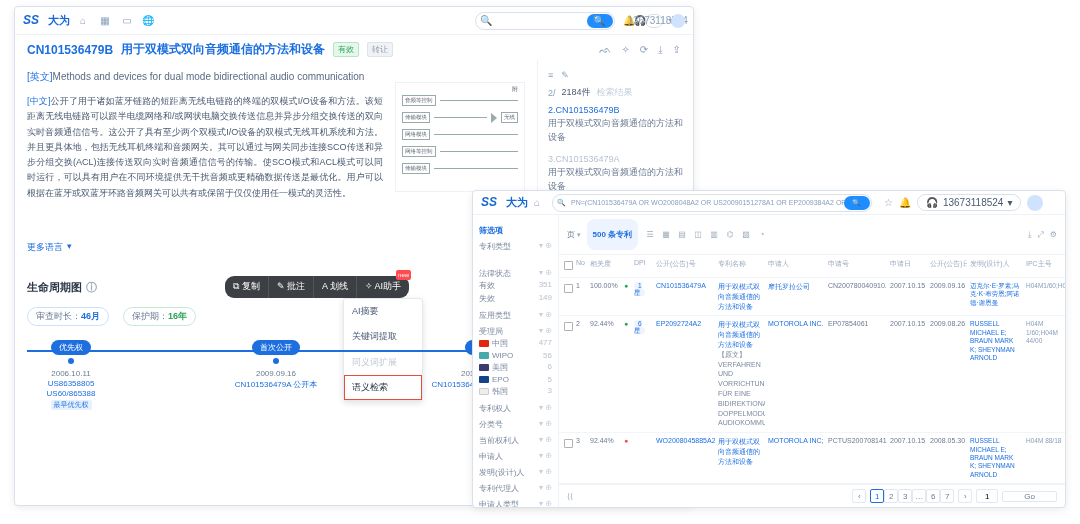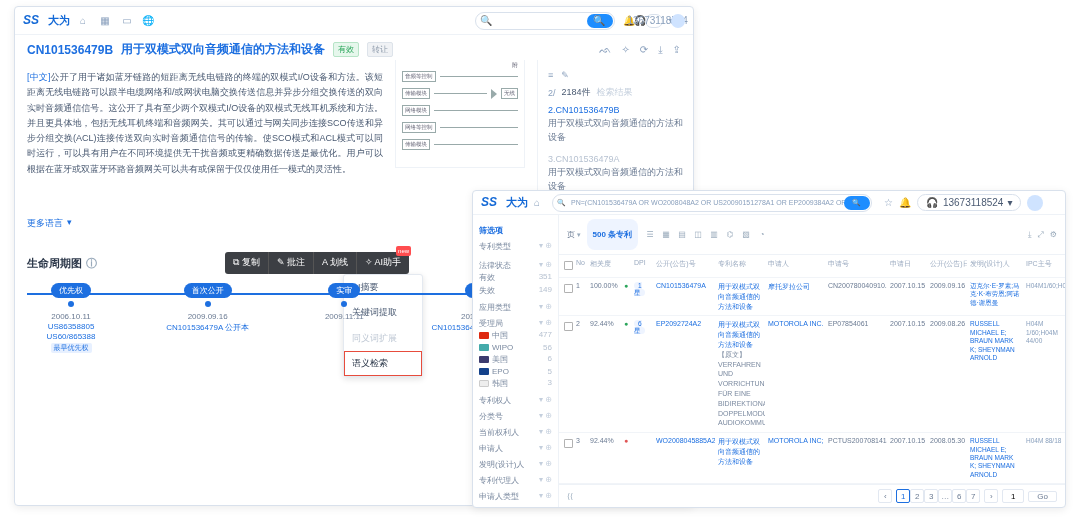--- a/index.html
+++ b/index.html
@@ -53,21 +53,21 @@
 .abs-wrap { display: flex; gap: 12px; }
 .abs-text { flex: 1; font-size: 9px; line-height: 1.7; color: #4a5a72; text-align: justify; position: relative; }
 .abs-text .zh { color: #1d6fe0; }
 .abs-fig { width: 130px; height: 110px; border: 1px solid #eef2f7; font-size: 6px; color: #667; padding: 6px; position: relative; margin-top: -12px; }
 .abs-fig .topright { position: absolute; right: 6px; top: 2px; }
 .fig-row { display: flex; align-items: center; gap: 4px; margin-top: 6px; }
 .fig-box { border: 1px solid #9aa; padding: 1px 2px; font-size: 5.5px; white-space: nowrap; }
 .fig-tri { width: 0; height: 0; border-left: 6px solid #9aa; border-top: 5px solid transparent; border-bottom: 5px solid transparent; }
 .fig-line { flex: 1; height: 1px; background: #9aa; }
 
-.sel-bar { position: absolute; left: 198px; top: 182px; background: #3c3f44; color: #fff; border-radius: 3px; display: flex; align-items: center; font-size: 9px; height: 22px; }
+.sel-bar { position: absolute; left: 198px; top: 182px; background: #3c3f44; color: #fff; border-radius: 9px; display: flex; align-items: center; font-size: 9px; height: 22px; }
 .sel-bar > span { padding: 0 8px; border-right: 1px solid #555; white-space: nowrap; cursor: pointer; display: inline-flex; align-items: center; gap: 3px; height: 100%; }
 .sel-bar > span:last-child { border-right: none; }
 .sel-bar .new { position: relative; }
 .sel-bar .new::after { content: "new"; position: absolute; right: -2px; top: -6px; background: #ff4d4f; color: #fff; font-size: 6px; padding: 0 2px; border-radius: 2px; }
 
 .dd { position: absolute; left: 316px; top: 204px; width: 80px; background: #fff; border: 1px solid #e4e9f0; border-radius: 3px; box-shadow: 0 2px 6px rgba(0,0,0,.12); font-size: 9px; color: #4a5a72; }
 .dd div { padding: 5px 8px; cursor: pointer; }
 .dd div:nth-child(3) { color: #bfc8d4; }
 .dd div:last-child { outline: 1.5px solid #e74c3c; outline-offset: -1px; color: #2a3648; }
 
@@ -132,21 +132,21 @@
 .dpi-pill { background: #eef4ff; color: #1d6fe0; padding: 0 4px; border-radius: 6px; font-size: 6.5px; }
 td.inv { color: #1d6fe0; line-height: 1.3; font-size: 6.5px; }
 td.ipc { color: #8aa0bd; font-size: 6.5px; line-height: 1.3; }
 td.cb { width: 14px; }
 td.cb input, th.cb input { transform: scale(.7); }
 
 .pager { display: flex; align-items: center; gap: 4px; padding: 4px 8px; font-size: 8px; color: #6b7b93; border-top: 1px solid #eef2f7; }
 .pager .pg { width: 14px; height: 14px; border: 1px solid #e2e8f1; display: inline-flex; align-items: center; justify-content: center; border-radius: 2px; cursor: pointer; }
 .pager .pg.cur { border-color: #1d6fe0; color: #1d6fe0; }
 .pager input { width: 22px; height: 14px; border: 1px solid #e2e8f1; border-radius: 2px; font-size: 8px; text-align: center; }
-.pager .go { border: 1px solid #e2e8f1; padding: 0 8px; border-radius: 2px; cursor: pointer; }
+.pager .go { border: 1px solid #e2e8f1; padding: 0 21px; border-radius: 2px; cursor: pointer; }
 .mini-caret::after{content:"▾";font-size:7px;margin-left:2px;color:#9ab;}
 </style>
 </head>
 <body>
 
 <div id="w1" class="win">
   <div class="hdr">
     <div class="logo">
       <span class="logo-mark">SS</span>
       <span class="logo-txt">大为</span>
@@ -182,20 +182,23 @@
       <span>✧</span>
       <span>⟳</span>
       <span>⤓</span>
       <span>⇪</span>
     </div>
   </div>
 
 
   <div class="content">
     <div class="main">
+      <div class="en-title">
+        <span class="lbl">[英文]</span><span>Methods and devices for dual mode bidirectional audio communication</span>
+      </div>
 
       <div class="abs-wrap">
         <div class="abs-text">
           <span class="zh">[中文]</span><span>公开了用于诸如蓝牙链路的短距离无线电链路的终端的双模式I/O设备和方法。该短距离无线电链路可以跟半电缆网络和/或网状电脑交换传送信息并异步分组交换传送的双向实时音频通信信号。这公开了具有至少两个双模式I/O设备的双模式无线耳机系统和方法。并且更具体地，包括无线耳机终端和音频网关。其可以通过与网关同步连接SCO传送和异步分组交换(ACL)连接传送双向实时音频通信信号的传输。使SCO模式和ACL模式可以同时运行，可以具有用户在不同环境提供无干扰音频或更精确数据传送是最优化。用户可以根据在蓝牙或双蓝牙环路音频网关可以共有或保留于仅仅使用任一模式的灵活性。</span>
 
           <div class="sel-bar">
             <span>⧉ 复制</span>
             <span>✎ 批注</span>
             <span>A 划线</span>
             <span class="new">✧ AI助手</span>
@@ -236,44 +239,43 @@
 
       <span class="more">
           <span>更多语言</span>
           <span>▾</span>
         </span>
 
       <div class="timeline-h">
           <span>生命周期图</span> 
           <span style="color:#9ab">ⓘ</span>
         </div>
+      <div class="life-badges">
+        <span class="life-badge"><span>审查时长：</span><b>46月</b></span>
+        <span class="life-badge green"><span>保护期：</span><b>16年</b></span>
+      </div>
 
       <div class="tl">
         <div class="tl-line"></div>
         <div class="tl-nodes" id="tl-nodes">
             <div class="tl-node">
               <span class="pill">优先权</span>
               <span class="dot"></span>
               <span class="date">2006.10.11</span>
               <span class="ln">US86358805</span>
               <span class="ln">US60/865388</span>
               <span class="mini-tag">最早优先权</span>
             </div>
             <div class="tl-node">
               <span class="pill">首次公开</span>
               <span class="dot"></span>
               <span class="date">2009.09.16</span>
               <span class="ln">CN101536479A 公开本</span>
             </div>
             <div class="tl-node">
-              <span class="pill">实审</span>
-              <span class="dot"></span>
-              <span class="date">2009.11.11</span>
-            </div>
-            <div class="tl-node">
               <span class="pill">授权</span>
               <span class="dot"></span>
               <span class="date">2013.08.21</span>
               <span class="ln">CN101536479B 已转让授权</span>
             </div>
           </div>
       </div>
     </div>
 
     <div class="side">
@@ -323,21 +325,21 @@
         <span>▾</span>
     </span>
     <span class="avatar"></span>
   </div>
 
   <div class="body2">
     <div class="filters">
       <div class="grp-h">筛选项</div>
       <div id="filter-groups">
           <div style="margin-top: 5px; color: rgb(123, 138, 160);">专利类型 <span style="float:right;color:#c4cfdd">▾ ⊕</span></div>
-          <div style="margin-top: 8px; color: rgb(123, 138, 160);">法律状态 <span style="float:right;color:#c4cfdd">▾ ⊕</span></div>
+          <div style="margin-top: 16px; color: rgb(123, 138, 160);">法律状态 <span style="float:right;color:#c4cfdd">▾ ⊕</span></div>
           <div class="opt">
             <span>有效</span>
             <span class="c">351</span>
           </div>
           <div class="opt">
             <span>失效</span>
             <span class="c">149</span>
           </div>
           <div style="margin-top: 5px; color: rgb(123, 138, 160);">应用类型 <span style="float:right;color:#c4cfdd">▾ ⊕</span></div>
           <div style="margin-top: 5px; color: rgb(123, 138, 160);">受理局 <span style="float:right;color:#c4cfdd">▾ ⊕</span></div>

